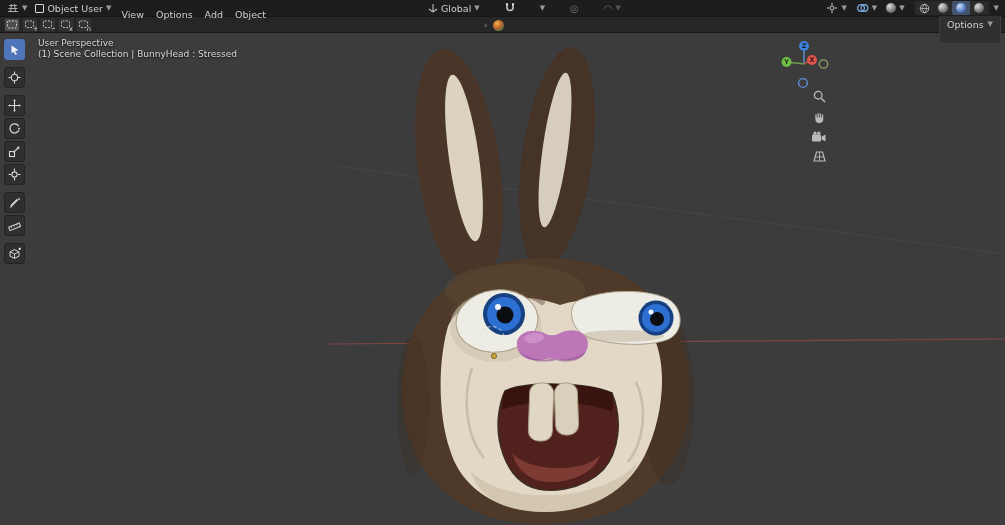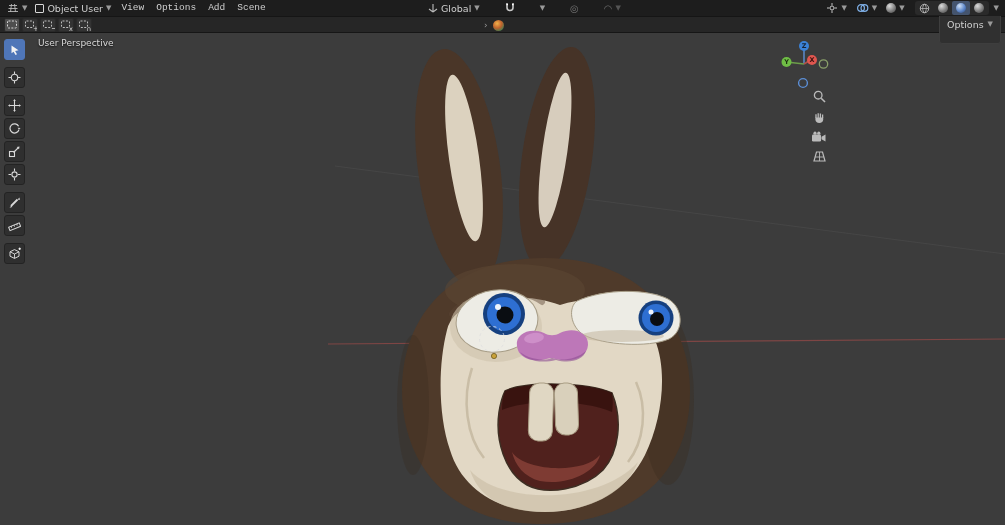--- a/index.html
+++ b/index.html
@@ -9,21 +9,21 @@
     font-family:"DejaVu Sans","Liberation Sans",sans-serif;
     font-size:9.5px; color:#cfcfcf;
   }
   
   .row1 { position:absolute; top:0; left:0; right:0; height:16px; background:#1d1d1d;
           display:flex; align-items:center; padding:0 3px; z-index:40; }
   .row2 { position:absolute; top:16px; left:0; right:0; height:17px; background:#262626;
           border-top:1px solid #151515; border-bottom:1px solid #161616;
           display:flex; align-items:center; padding:0 4px; z-index:39; }
   .hbtn { display:inline-flex; align-items:center; gap:3px; height:14px; padding:0 4px; border-radius:2px; }
-  .menu { padding:0 6px; height:14px; line-height:14px; border-radius:2px;font-family:Liberation Mono, monospace; }
+  .menu { padding:7px 6px; height:14px; line-height:14px; border-radius:2px; }
   .chev { font-size:7px; color:#9a9a9a; line-height:1; }
   .rchev { font-size:9px; color:#9a9a9a; line-height:1; }
   .center-cluster { position:absolute; left:424px; top:1px; height:14px; display:flex; align-items:center; gap:17px; }
   .right-cluster { position:absolute; right:2px; top:1px; height:14px; display:flex; align-items:center; gap:1px; }
   .dim { opacity:.45; }
   .mode-ico { width:9px; height:9px; border:1.5px solid #d8d8d8; border-radius:1px; display:inline-block; }
   .sph { width:10px; height:10px; border-radius:50%;
          background:radial-gradient(circle at 35% 30%, #dddddd, #808080 55%, #474747 95%); }
   .sph.blue { background:radial-gradient(circle at 35% 30%, #cfe0f5, #5d86c9 55%, #2b4a7e 95%); }
   .seg-group { display:flex; align-items:center; background:#2a2a2a; border-radius:3px; padding:0 1px; margin-left:5px; }
@@ -65,21 +65,21 @@
     <span class="chev">▼</span>
   </div>
   <div class="hbtn">
     <span class="mode-ico"></span>
     <span>Object User</span>
     <span class="chev">▼</span>
   </div>
   <span class="menu">View</span>
   <span class="menu">Options</span>
   <span class="menu">Add</span>
-  <span class="menu">Scene</span>
+  <span class="menu">Object</span>
 
   <div class="center-cluster">
     <div class="hbtn">
       <svg width="10" height="10" viewBox="0 0 10 10">
         <path d="M5,9 V1 M5,9 L1,6 M5,9 L9,6" stroke="#bbb" stroke-width="1.1" fill="none"></path>
       </svg>
       <span>Global</span>
       <span class="chev">▼</span>
     </div>
     <div class="hbtn">
@@ -254,20 +254,21 @@
         <rect x="555" y="383" width="23" height="52" rx="10" fill="#d9d0bb" stroke="#a99d84" stroke-width="1" transform="rotate(-2 566 409)"></rect>
       </g>
     </g>
 
     <circle cx="492" cy="339" r="12.5" fill="none" stroke="#dfdfdf" stroke-width="1" stroke-dasharray="3 3" opacity="0.85"></circle>
     <circle cx="494" cy="356" r="2.6" fill="#c9a23a" stroke="#6f5a20" stroke-width="0.8"></circle>
   </svg>
 
   <div class="vp-text">
     <div>User Perspective</div>
+    <div>(1) Scene Collection | BunnyHead : Stressed</div>
   </div>
 
   <div class="lt">
     <div class="tool active">
       <svg width="12" height="12" viewBox="0 0 12 12">
         <path d="M2.5,1.5 L9.5,6.2 L6.1,6.9 L8,10.2 L6.5,11 L4.6,7.7 L2.5,9.2 Z" fill="#f2f2f2"></path>
       </svg>
     </div>
     <div class="tool gap">
       <svg width="13" height="13" viewBox="0 0 13 13">

